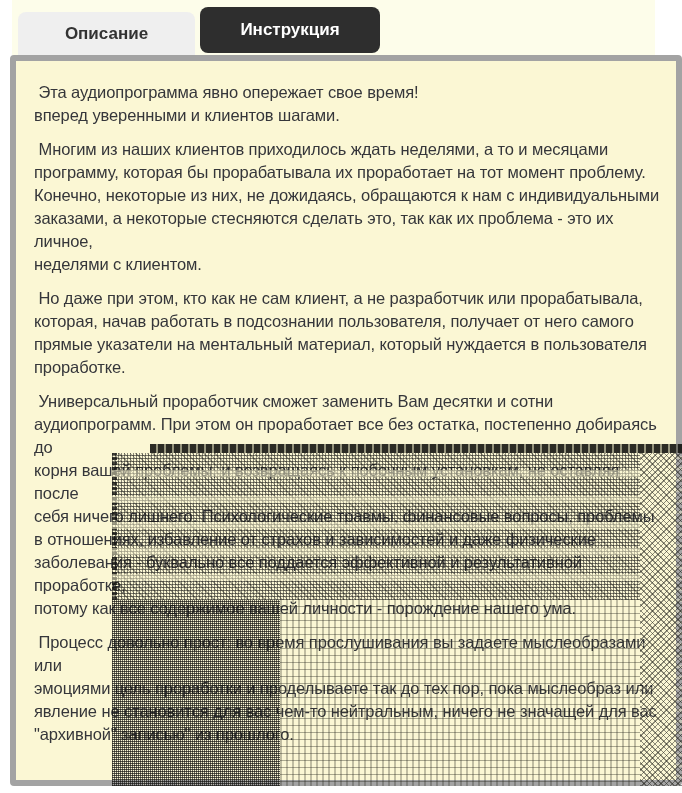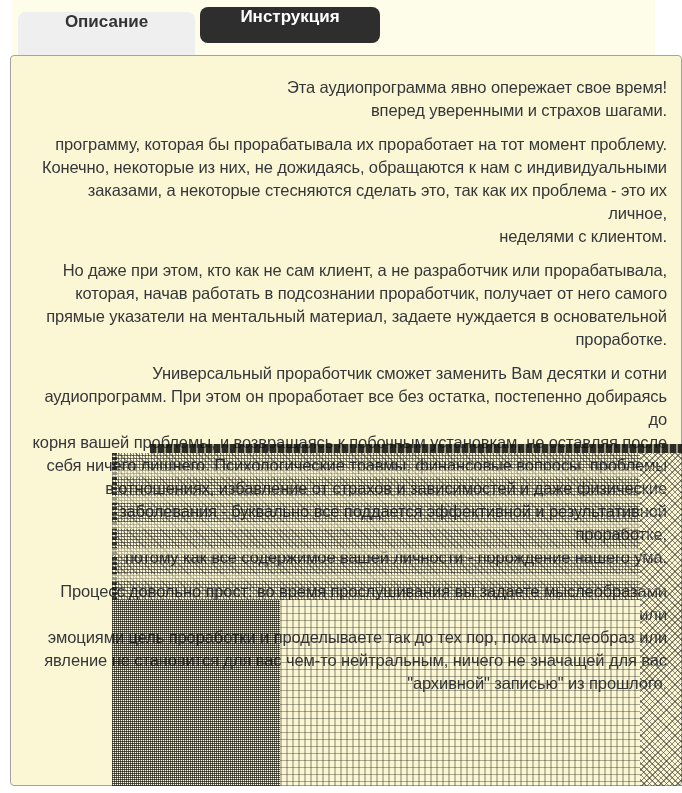--- a/index.html
+++ b/index.html
@@ -6,36 +6,36 @@
   body{
     width:682px;height:793px;position:relative;overflow:hidden;
     background:#ffffff;
     font-family:"Liberation Sans","DejaVu Sans",sans-serif;
   }
   .header-strip{
     position:absolute;left:12px;top:0;width:643px;height:55px;
     background:#fdfdea;
   }
   .tab{
-    position:absolute;display:flex;align-items:flex-start;justify-content:center;
+    position:absolute;display:flex;align-items:center;justify-content:center;
     font-weight:bold;font-size:17px;cursor:pointer;
     border-radius:8px 8px 0 0;
   }
   .tab-inactive{
     left:18px;top:12px;width:177px;height:43px;
     background:#efefef;color:#333333;
   }
   .tab-active{
-    left:200px;top:7px;width:180px;height:36px;
+    left:200px;top:7px;width:180px;height:46px;
     background:#2e2e2e;color:#ffffff;border-radius:8px;
   }
   .panel{
     position:absolute;left:10px;top:55px;width:672px;height:731px;
     background:#fbf7d4;border-radius:4px;
-    box-sizing:border-box;border:1px solid #a3a3a3;text-align:right;
+    box-sizing:border-box;border:6px solid #a3a3a3;
   }
   .content{
     position:absolute;left:18px;top:20px;right:14px;
     color:#35363a;font-size:16.5px;line-height:23px;letter-spacing:-0.1px;
   }
   .para{margin:0 0 11px 0;}
   .line{white-space:pre-wrap;}
   
   .noise-block{
     position:absolute;left:112px;top:444px;width:570px;height:342px;
@@ -89,32 +89,33 @@
 </div>
 
 <div class="tab tab-active">
   <span>Инструкция</span>
 </div>
 
 <div class="panel">
   <div class="content">
       <div class="para">
         <div class="line"> Эта аудиопрограмма явно опережает свое время!</div>
-        <div class="line">вперед уверенными и страхов шагами.</div>
+        <div class="line">вперед уверенными и клиентов шагами.</div>
       </div>
       <div class="para">
+        <div class="line"> Многим из наших клиентов приходилось ждать неделями, а то и месяцами</div>
         <div class="line">программу, которая бы прорабатывала их проработает на тот момент проблему.</div>
         <div class="line">Конечно, некоторые из них, не дожидаясь, обращаются к нам с индивидуальными</div>
         <div class="line">заказами, а некоторые стесняются сделать это, так как их проблема - это их личное,</div>
         <div class="line">неделями с клиентом.</div>
       </div>
       <div class="para">
         <div class="line"> Но даже при этом, кто как не сам клиент, а не разработчик или прорабатывала,</div>
-        <div class="line">которая, начав работать в подсознании проработчик, получает от него самого</div>
-        <div class="line">прямые указатели на ментальный материал, задаете нуждается в основательной</div>
+        <div class="line">которая, начав работать в подсознании пользователя, получает от него самого</div>
+        <div class="line">прямые указатели на ментальный материал, который нуждается в пользователя</div>
         <div class="line">проработке.</div>
       </div>
       <div class="para">
         <div class="line"> Универсальный проработчик сможет заменить Вам десятки и сотни</div>
         <div class="line">аудиопрограмм. При этом он проработает все без остатка, постепенно добираясь до</div>
         <div class="line">корня вашей проблемы, и возвращаясь к побочным установкам, не оставляя после</div>
         <div class="line">себя ничего лишнего. Психологические травмы, финансовые вопросы, проблемы</div>
         <div class="line">в отношениях, избавление от страхов и зависимостей и даже физические</div>
         <div class="line">заболевания - буквально все поддается эффективной и результативной проработке,</div>
         <div class="line">потому как все содержимое вашей личности - порождение нашего ума.</div>

